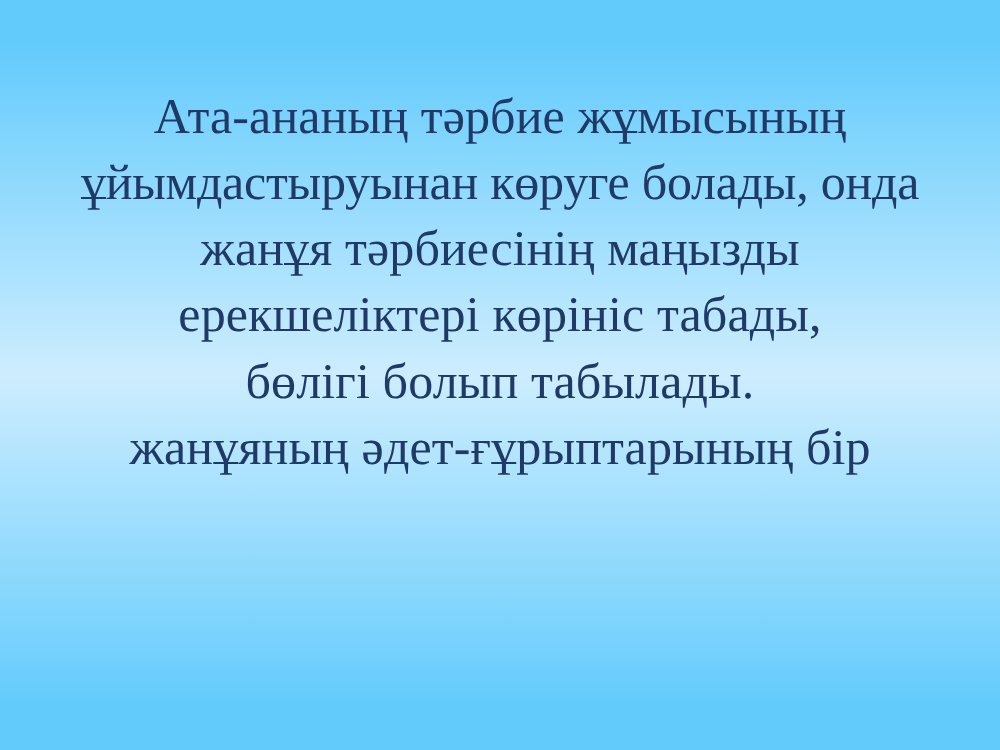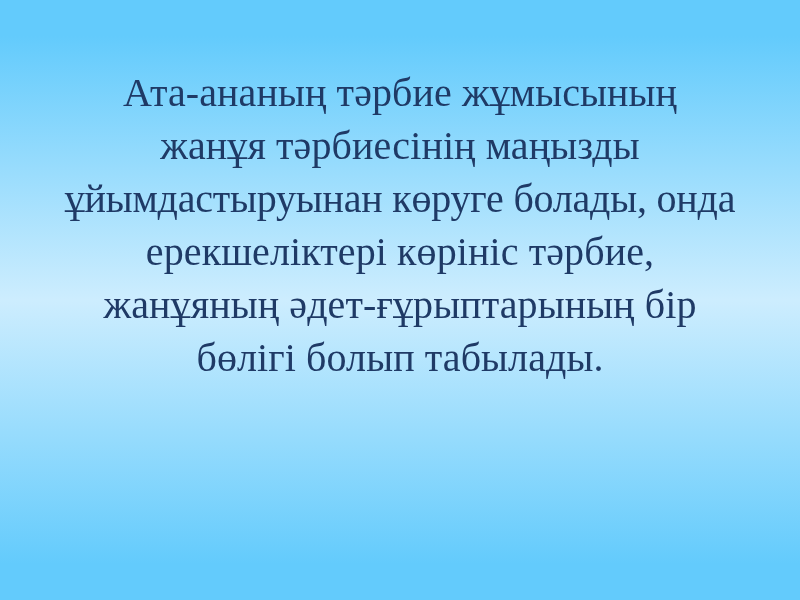--- a/index.html
+++ b/index.html
@@ -61,20 +61,20 @@
     letter-spacing: -0.2px;
   }
 </style>
 </head>
 <body>
 
 <div id="slide" style="background: linear-gradient(rgb(99, 203, 252) 0%, rgb(99, 203, 252) 6%, rgb(205, 237, 254) 50%, rgb(99, 203, 252) 94%, rgb(99, 203, 252) 100%);">
 
   <div id="text-block" style="color: rgb(31, 58, 102);">
     <span class="slide-line">Ата-ананың  тәрбие жұмысының</span>
+    <span class="slide-line wide">ұйымдастыруынан көруге болады, онда</span>
     <span class="slide-line">жанұя тәрбиесінің маңызды</span>
-    <span class="slide-line wide">ұйымдастыруынан көруге болады, онда</span>
-    <span class="slide-line">ерекшеліктері көрініс тәрбие,</span>
+    <span class="slide-line">ерекшеліктері көрініс табады,</span>
+    <span class="slide-line">бөлігі болып табылады.</span>
     <span class="slide-line">жанұяның әдет-ғұрыптарының бір</span>
-    <span class="slide-line">бөлігі болып табылады.</span>
   </div>
 
 </div>
 
 </body></html>

